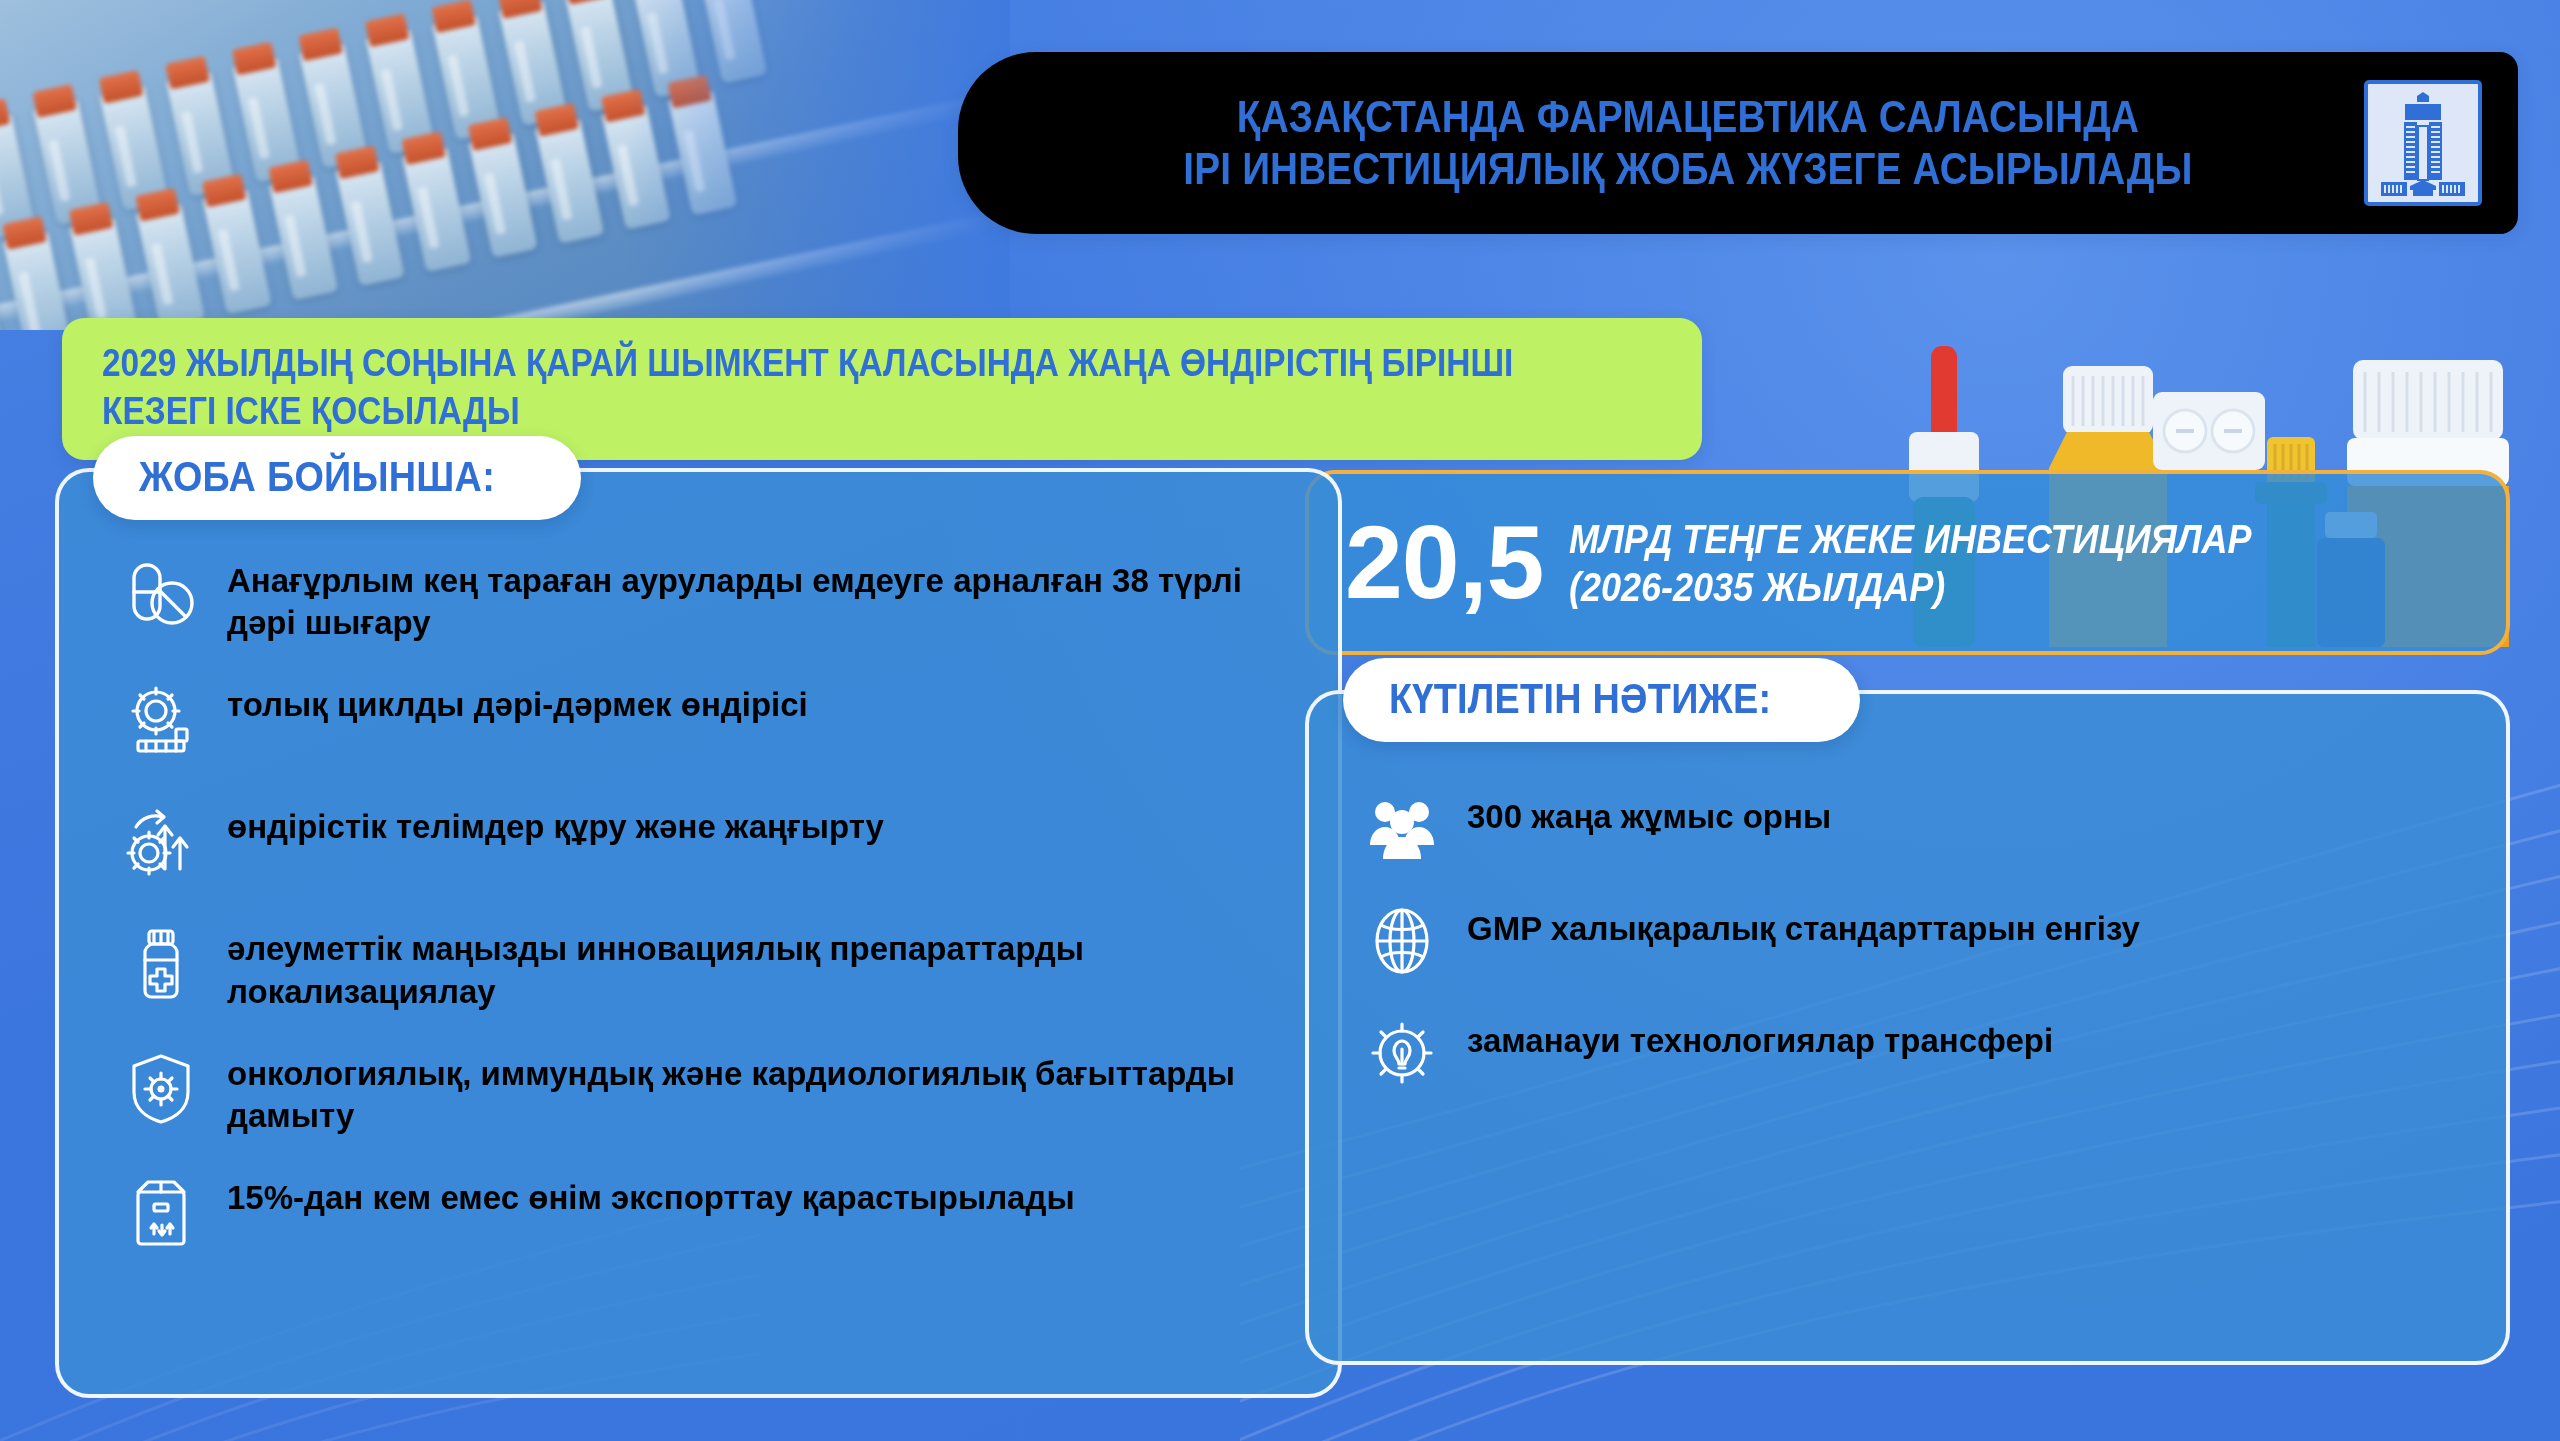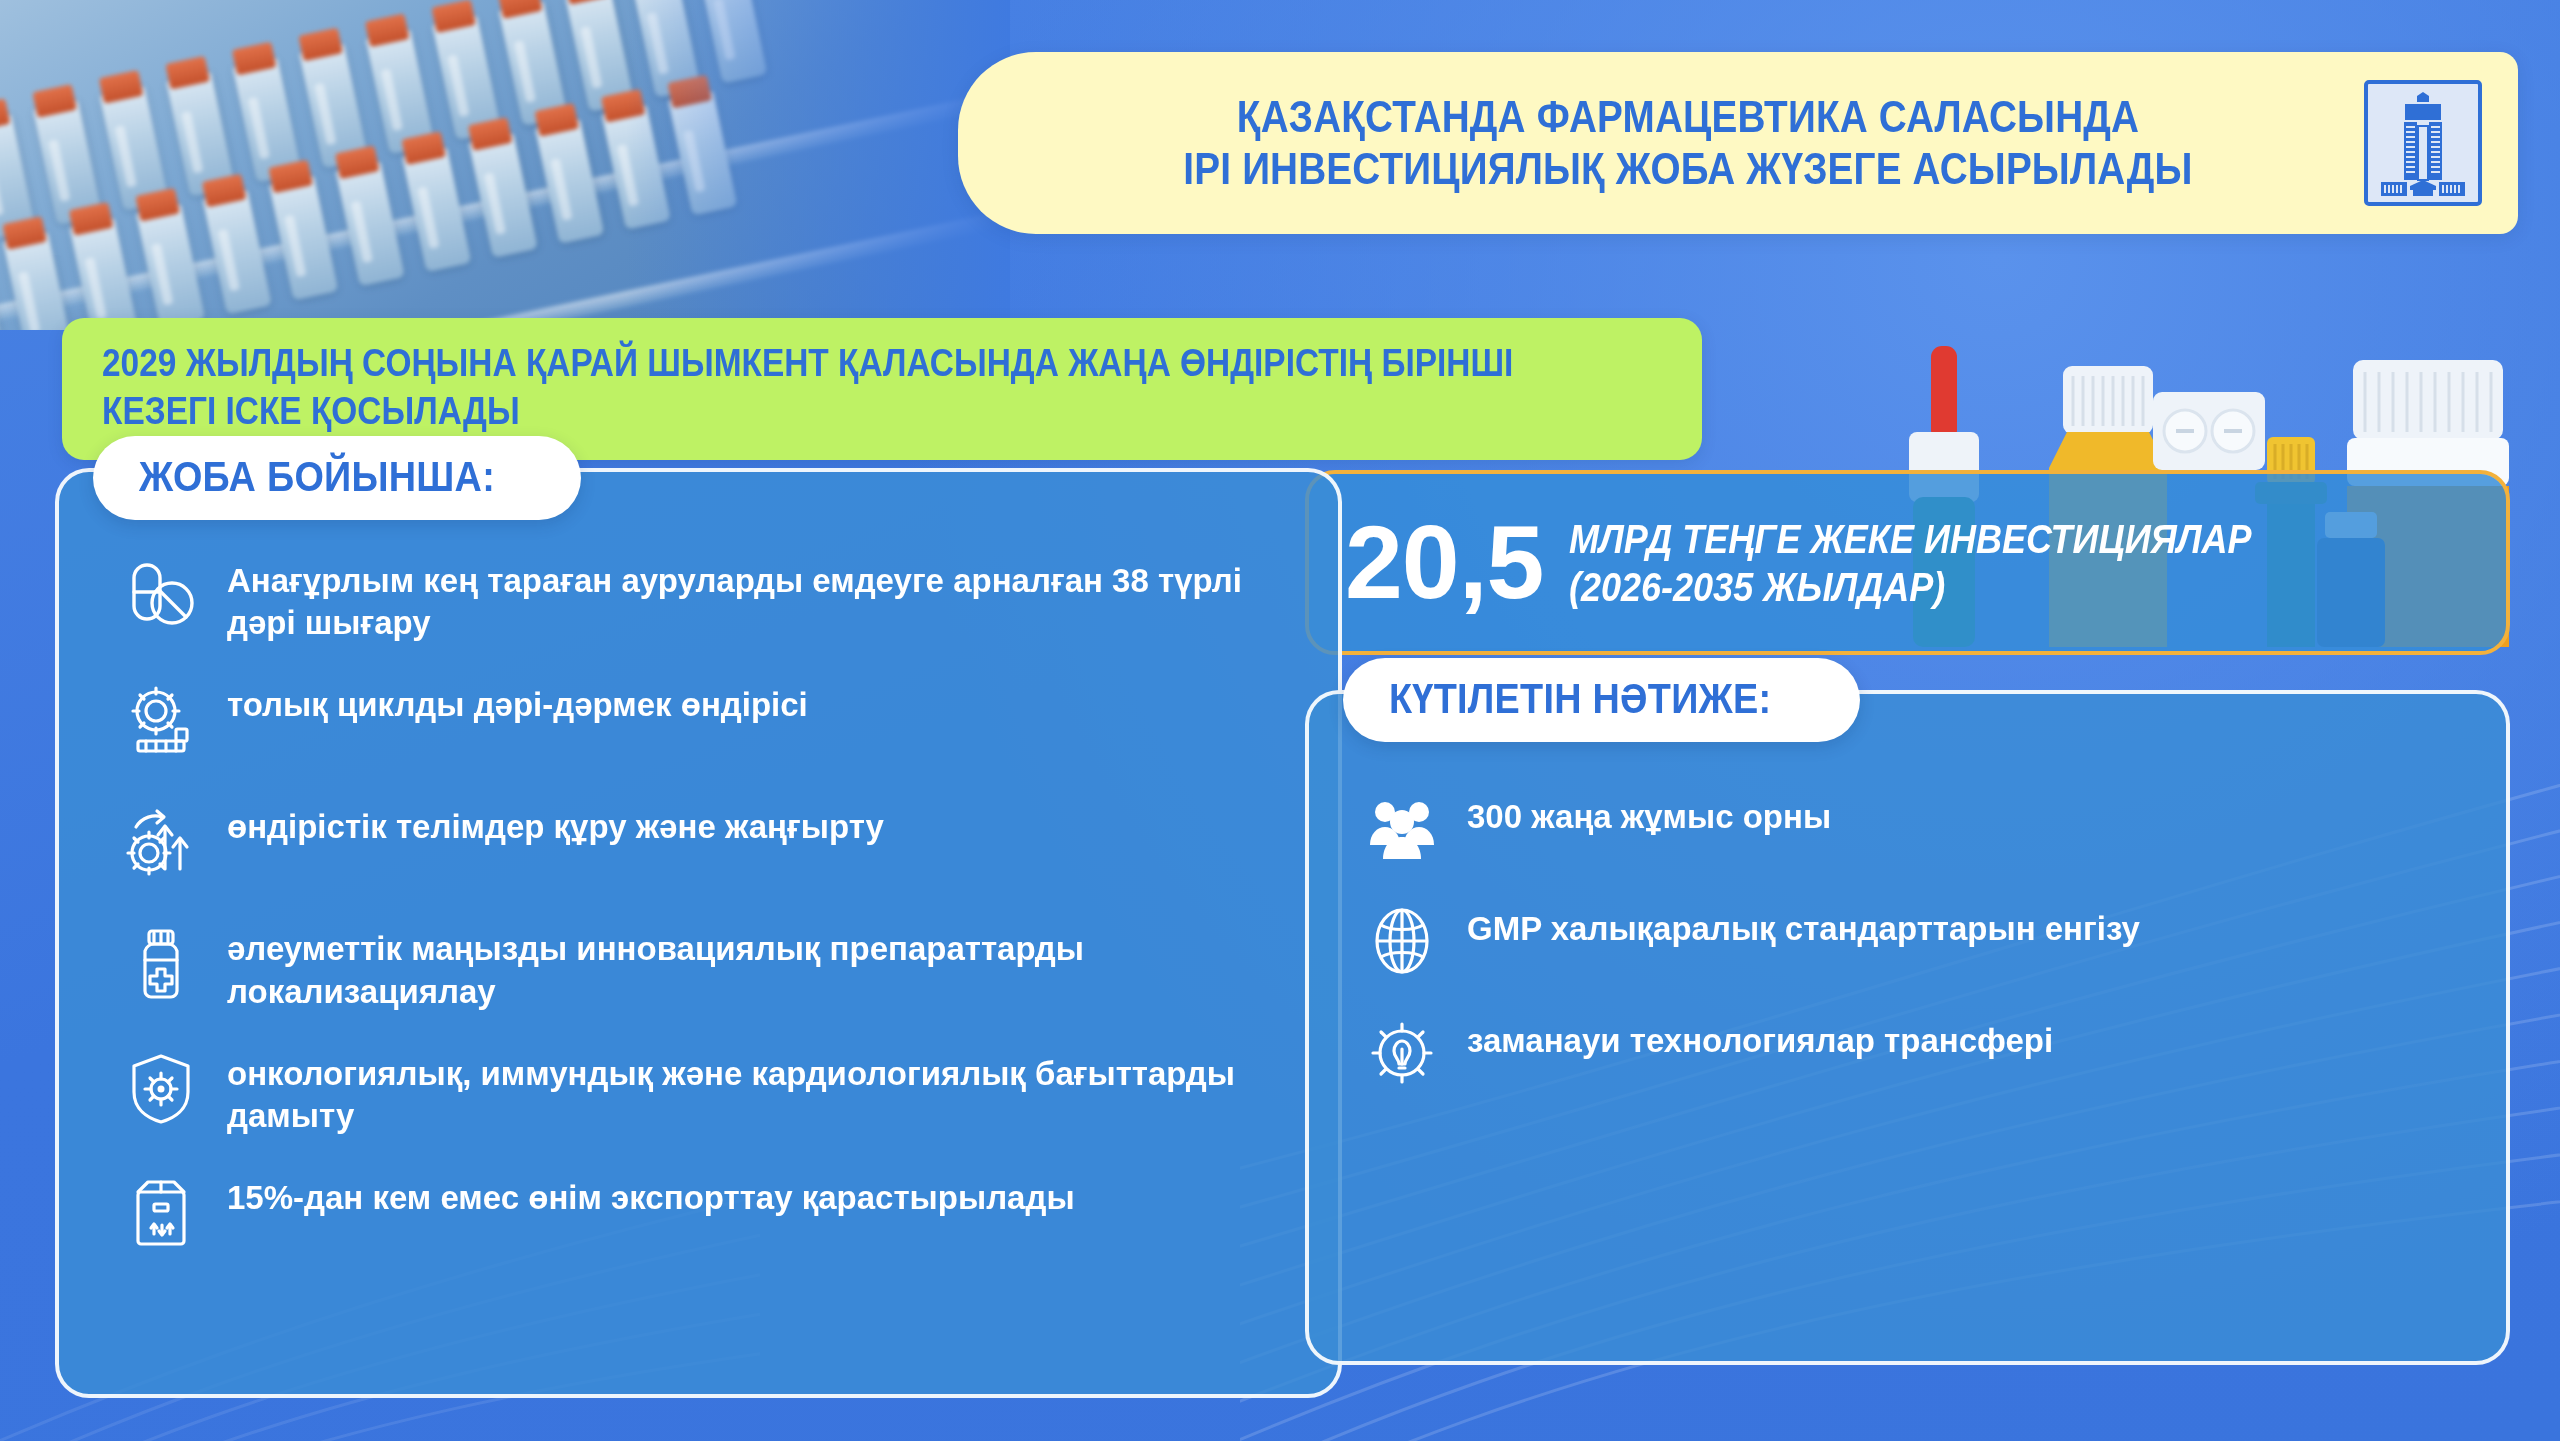--- a/index.html
+++ b/index.html
@@ -51,21 +51,21 @@
 
   
   .waves { position:absolute; right:-180px; bottom:-120px; width:1500px; height:900px; opacity:.5; }
   .waves path { fill:none; stroke:rgba(255,255,255,.30); stroke-width:3; }
   .waves-left { position:absolute; left:-140px; bottom:-240px; width:900px; height:760px; opacity:.35;}
   .waves-left path { fill:none; stroke:rgba(255,255,255,.26); stroke-width:3; }
 
   
   .header-panel{
     position:absolute; left:958px; top:52px; width:1560px; height:182px;
-    background:#fef9c3; border-radius:78px 18px 18px 78px;
+    background:#000000; border-radius:78px 18px 18px 78px;
     display:flex; align-items:center; padding-left:78px; padding-right:26px;
     box-shadow:0 4px 18px rgba(10,40,90,.10);
   }
   .header-title{
     flex:1; text-align:center; color:#2f6fd6;
     font-size:45px; line-height:1.16; font-weight:800; letter-spacing:.2px;
     transform:scaleX(.86); transform-origin:center;
     white-space:nowrap;
   }
   .emblem{
@@ -122,21 +122,21 @@
     display:block; color:#2f6fd6; font-size:42px; font-weight:800; letter-spacing:.3px;
     transform:scaleX(.9); transform-origin:left center; white-space:nowrap;
   }
 
   
   .bullets{ position:absolute; left:0; right:0; top:78px; padding:0 54px 0 56px; }
   .bullet{ display:flex; align-items:flex-start; margin-bottom:30px; }
   .bullet .ico{ flex:0 0 92px; width:92px; height:92px; display:flex; align-items:center; justify-content:center; margin-right:20px; }
   .bullet .ico svg{ width:74px; height:74px; }
   .bullet .txt{
-    color:#ffffff; font-size:33px; line-height:1.28; font-weight:700; padding-top:10px;
+    color:#000000; font-size:33px; line-height:1.28; font-weight:700; padding-top:10px;
   }
   .card-right .bullets{ top:92px; padding:0 40px 0 50px; }
   .card-right .bullet{ margin-bottom:26px; }
   .card-right .bullet .ico{ flex:0 0 86px; width:86px; height:86px; margin-right:22px; }
   .card-right .bullet .ico svg{ width:68px; height:68px; }
   .card-right .bullet .txt{ font-size:33px; }
 
   
   .fig-num{
     color:#fff; font-size:104px; font-weight:800; line-height:.92; letter-spacing:-1px;

